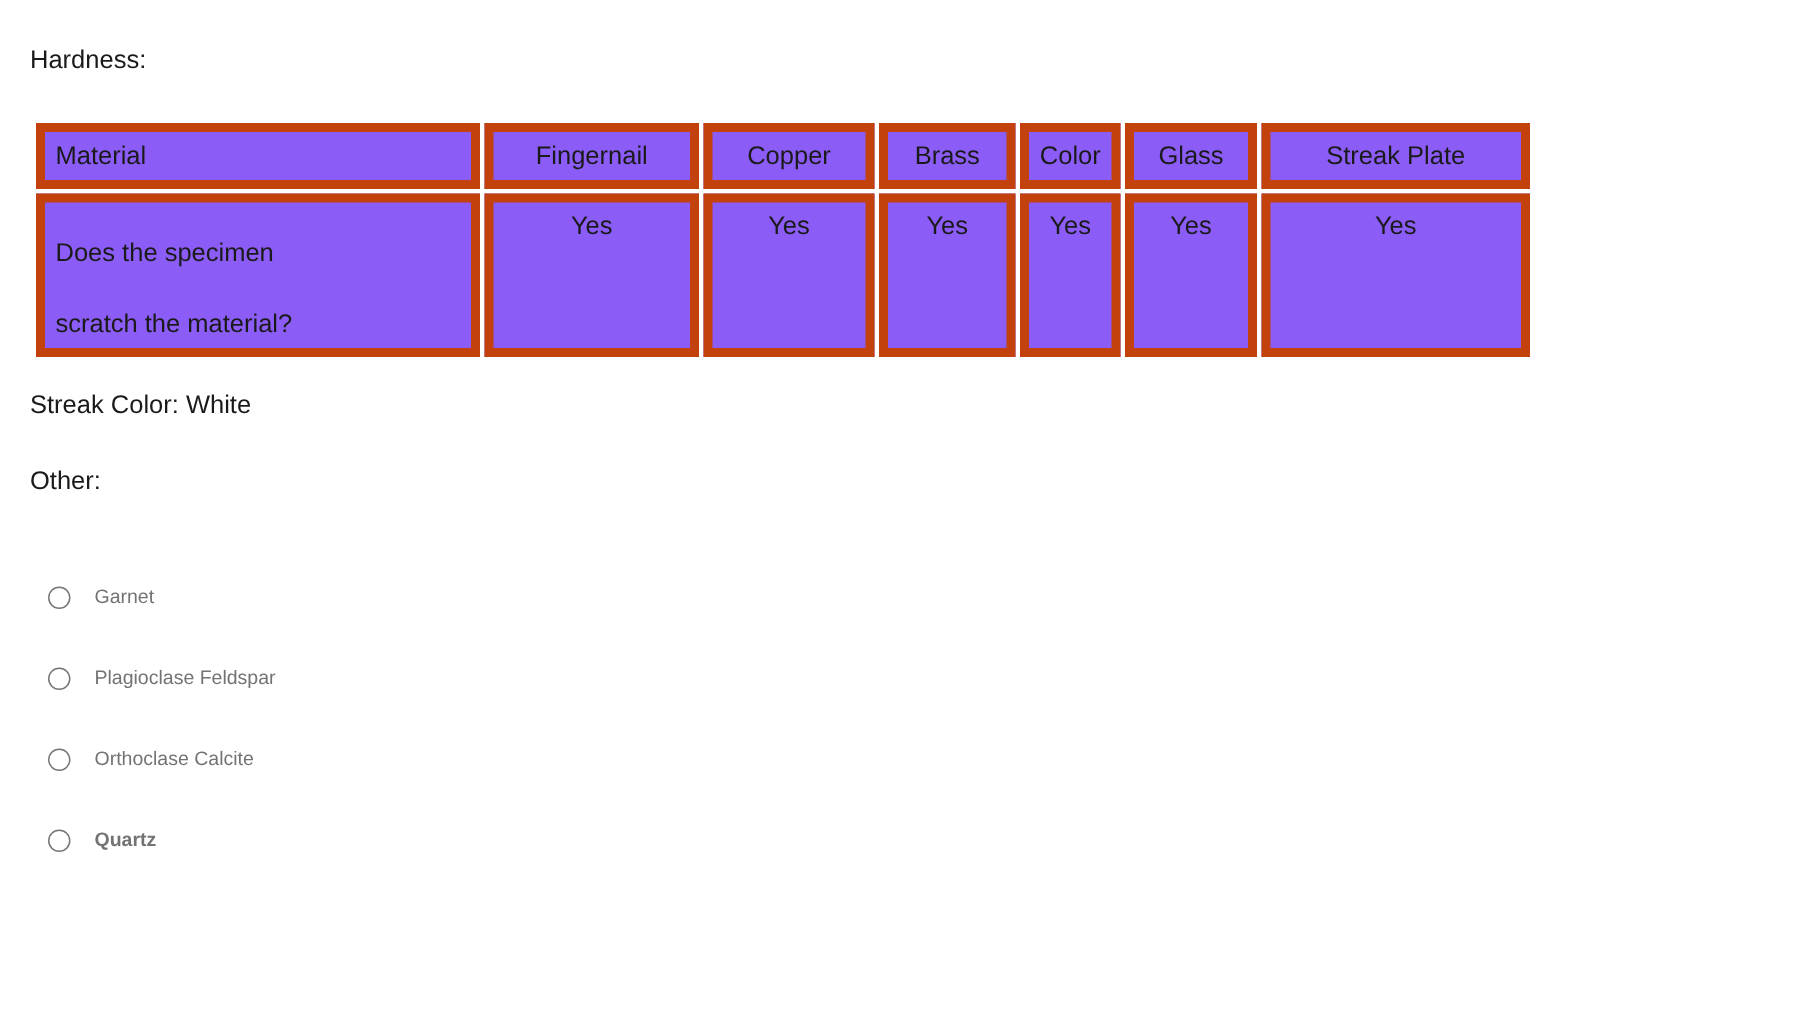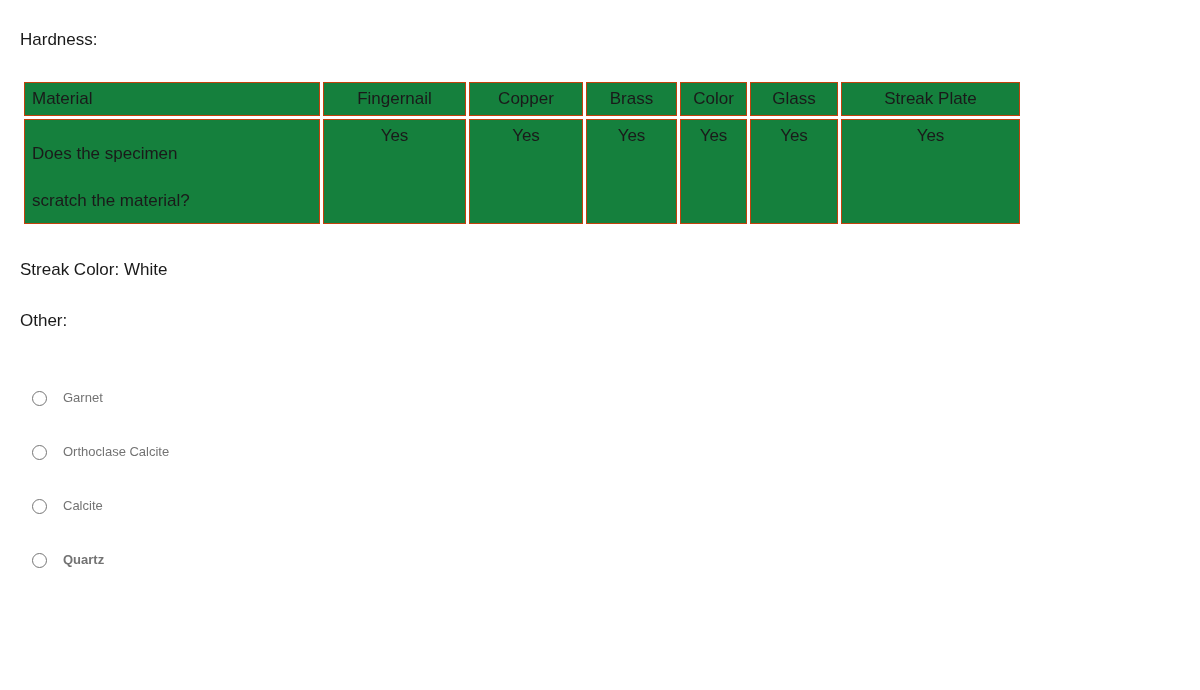--- a/index.html
+++ b/index.html
@@ -34,27 +34,27 @@
   
   #hardness-table {
     position: absolute;
     left: 21px;
     top: 61px;
     border-collapse: separate;
     border-spacing: 3px 3px;
     table-layout: fixed;
   }
   #hardness-table td {
-    border: 1px solid #c2410c;
+    border: 6px solid #c2410c;
     font-size: 17px;
     line-height: 20px;
     color: #1a1a1a;
     vertical-align: top;
     padding: 6px 7px 6px 7px;
-    background: #15803d;
+    background: #8b5cf6;
   }
   #hardness-table tr.header-row td { height: 26px; }
   #hardness-table tr.body-row   td { height: 105px; }
 
   
   #hardness-table td.col-material {
     text-align: left;
     width: 296px;
   }
   
@@ -138,30 +138,30 @@
 
 <div id="other-label" class="field-label">Other:</div>
 
 <div id="other-options">
 
   <div class="option-row">
     <span class="radio-outer"></span>
     <span class="option-label">Garnet</span>
   </div>
 
+  <div class="option-row">
+    <span class="radio-outer"></span>
+    <span class="option-label">Plagioclase Feldspar</span>
+  </div>
 
   <div class="option-row">
     <span class="radio-outer"></span>
     <span class="option-label">Orthoclase Calcite</span>
   </div>
 
-  <div class="option-row">
-    <span class="radio-outer"></span>
-    <span class="option-label">Calcite</span>
-  </div>
 
 
   <div class="option-row">
     <span class="radio-outer"></span>
     <span class="option-label">Quartz</span>
   </div>
 
 </div>
 
 </body></html>

